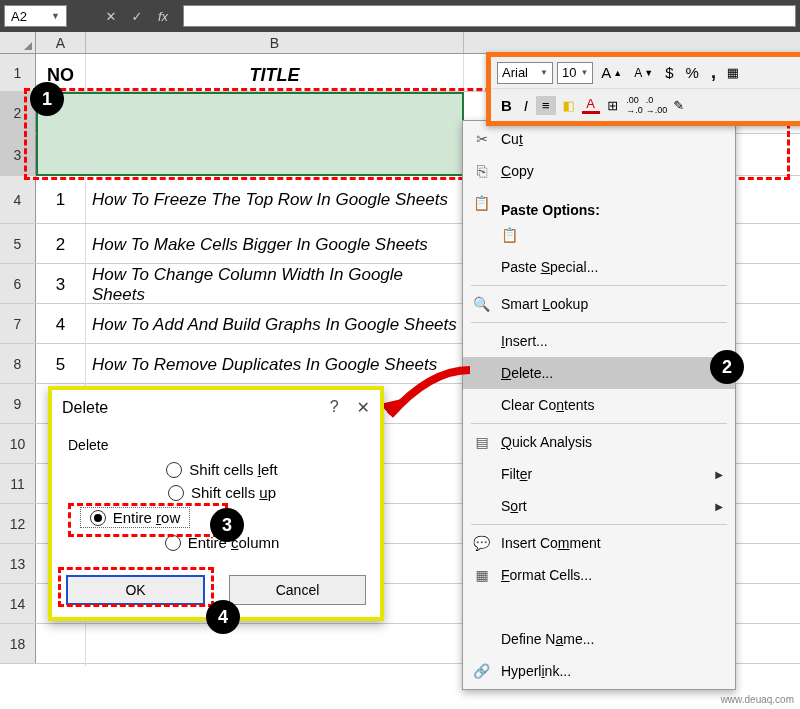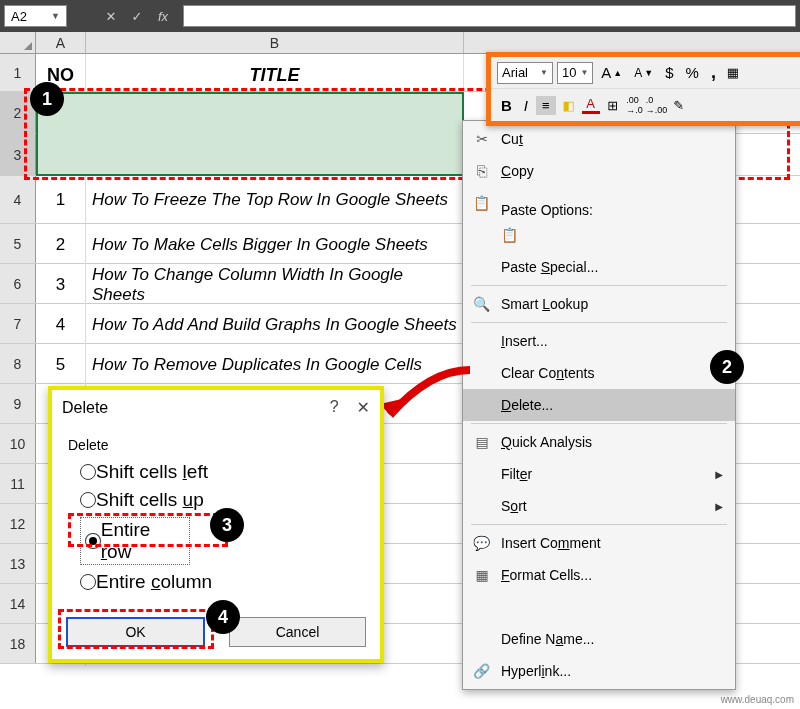--- a/index.html
+++ b/index.html
@@ -62,21 +62,21 @@
 .ctx-sub { font-size: 10px; color: #333; }
 .ctx-sep { height: 1px; background: #ccc; margin: 2px 8px; }
 u.acc { text-decoration: underline; }
 
 
 .dlg-wrap { position: absolute; left: 48px; top: 386px; width: 336px; border: 4px solid #e6e600; background: #fff; z-index: 50; box-shadow: 0 4px 10px rgba(0,0,0,0.3); }
 .dlg-title { display: flex; align-items: center; justify-content: space-between; padding: 8px 10px; font-size: 16px; }
 .dlg-title-r { display: flex; gap: 18px; font-size: 16px; color: #444; }
 .dlg-body { padding: 6px 16px 12px 16px; font-size: 14px; }
 .dlg-body .grp { margin: 6px 0 8px 0; }
-.radio-row { display: flex; align-items: center; gap: 0; margin: 6px 0 6px 12px; font-size: 19px; }
+.radio-row { display: flex; align-items: center; gap: 7px; margin: 6px 0 6px 12px; font-size: 15px; justify-content: center; }
 .radio { width: 16px; height: 16px; border: 1.5px solid #333; border-radius: 50%; display: inline-flex; align-items: center; justify-content: center; }
 .radio.checked::after { content: ''; width: 8px; height: 8px; background: #000; border-radius: 50%; }
 .dlg-btns { display: flex; gap: 26px; padding: 6px 14px 12px 14px; }
 .dlg-btn { flex: 1; height: 30px; border: 1px solid #888; background: #eee; font-size: 14px; display: flex; align-items: center; justify-content: center; }
 .dlg-btn.primary { border: 2px solid #1a4fcf; }
 
 
 .arrow-svg { position: absolute; left: 370px; top: 360px; z-index: 45; }
 
 .watermark { position: absolute; right: 6px; bottom: 4px; font-size: 10px; color: #888; }
@@ -135,21 +135,21 @@
     <div class="cell col-B">How To Change Column Width In Google Sheets</div>
   </div>
   <div class="row r">
     <div class="row-h">7</div>
     <div class="cell col-A">4</div>
     <div class="cell col-B">How To Add And Build Graphs In Google Sheets</div>
   </div>
   <div class="row r">
     <div class="row-h">8</div>
     <div class="cell col-A">5</div>
-    <div class="cell col-B">How To Remove Duplicates In Google Cells</div>
+    <div class="cell col-B">How To Remove Duplicates In Google Sheets</div>
   </div>
   <div class="row r">
       <div class="row-h">9</div>
       <div class="cell col-A"></div>
       <div class="cell col-B"></div>
     </div>
   <div class="row r">
       <div class="row-h">10</div>
       <div class="cell col-A"></div>
       <div class="cell col-B"></div>
@@ -226,46 +226,46 @@
   <div class="ctx-item">
       <span class="ctx-ico">✂</span>
       <span class="ctx-label">Cu<u class="acc">t</u></span>
     </div>
   <div class="ctx-item">
       <span class="ctx-ico">⎘</span>
       <span class="ctx-label"><u class="acc">C</u>opy</span>
     </div>
   <div class="ctx-item">
       <span class="ctx-ico">📋</span>
-      <span class="ctx-label" style="font-weight:normal;margin-top:14px;">Paste Options:</span>
+      <span class="ctx-label" style="font-weight:bold;margin-top:14px;">Paste Options:</span>
     </div>
   <div class="ctx-item" style="padding-left:36px;">
       <span class="ctx-ico">📋</span>
     </div>
   <div class="ctx-item">
       <span class="ctx-ico"></span>
       <span class="ctx-label">Paste <u class="acc">S</u>pecial...</span>
     </div>
   <div class="ctx-sep"></div>
   <div class="ctx-item">
       <span class="ctx-ico">🔍</span>
       <span class="ctx-label">Smart <u class="acc">L</u>ookup</span>
     </div>
   <div class="ctx-sep"></div>
   <div class="ctx-item">
       <span class="ctx-ico"></span>
       <span class="ctx-label"><u class="acc">I</u>nsert...</span>
     </div>
+  <div class="ctx-item hl">
+      <span class="ctx-ico"></span>
+      <span class="ctx-label"><u class="acc">D</u>elete...</span>
+    </div>
   <div class="ctx-item">
       <span class="ctx-ico"></span>
       <span class="ctx-label">Clear Co<u class="acc">n</u>tents</span>
-    </div>
-  <div class="ctx-item hl">
-      <span class="ctx-ico"></span>
-      <span class="ctx-label"><u class="acc">D</u>elete...</span>
     </div>
   <div class="ctx-sep"></div>
   <div class="ctx-item">
       <span class="ctx-ico">▤</span>
       <span class="ctx-label"><u class="acc">Q</u>uick Analysis</span>
     </div>
   <div class="ctx-item">
       <span class="ctx-ico"></span>
       <span class="ctx-label">Filt<u class="acc">e</u>r</span>
       <span class="ctx-sub">▶</span>

